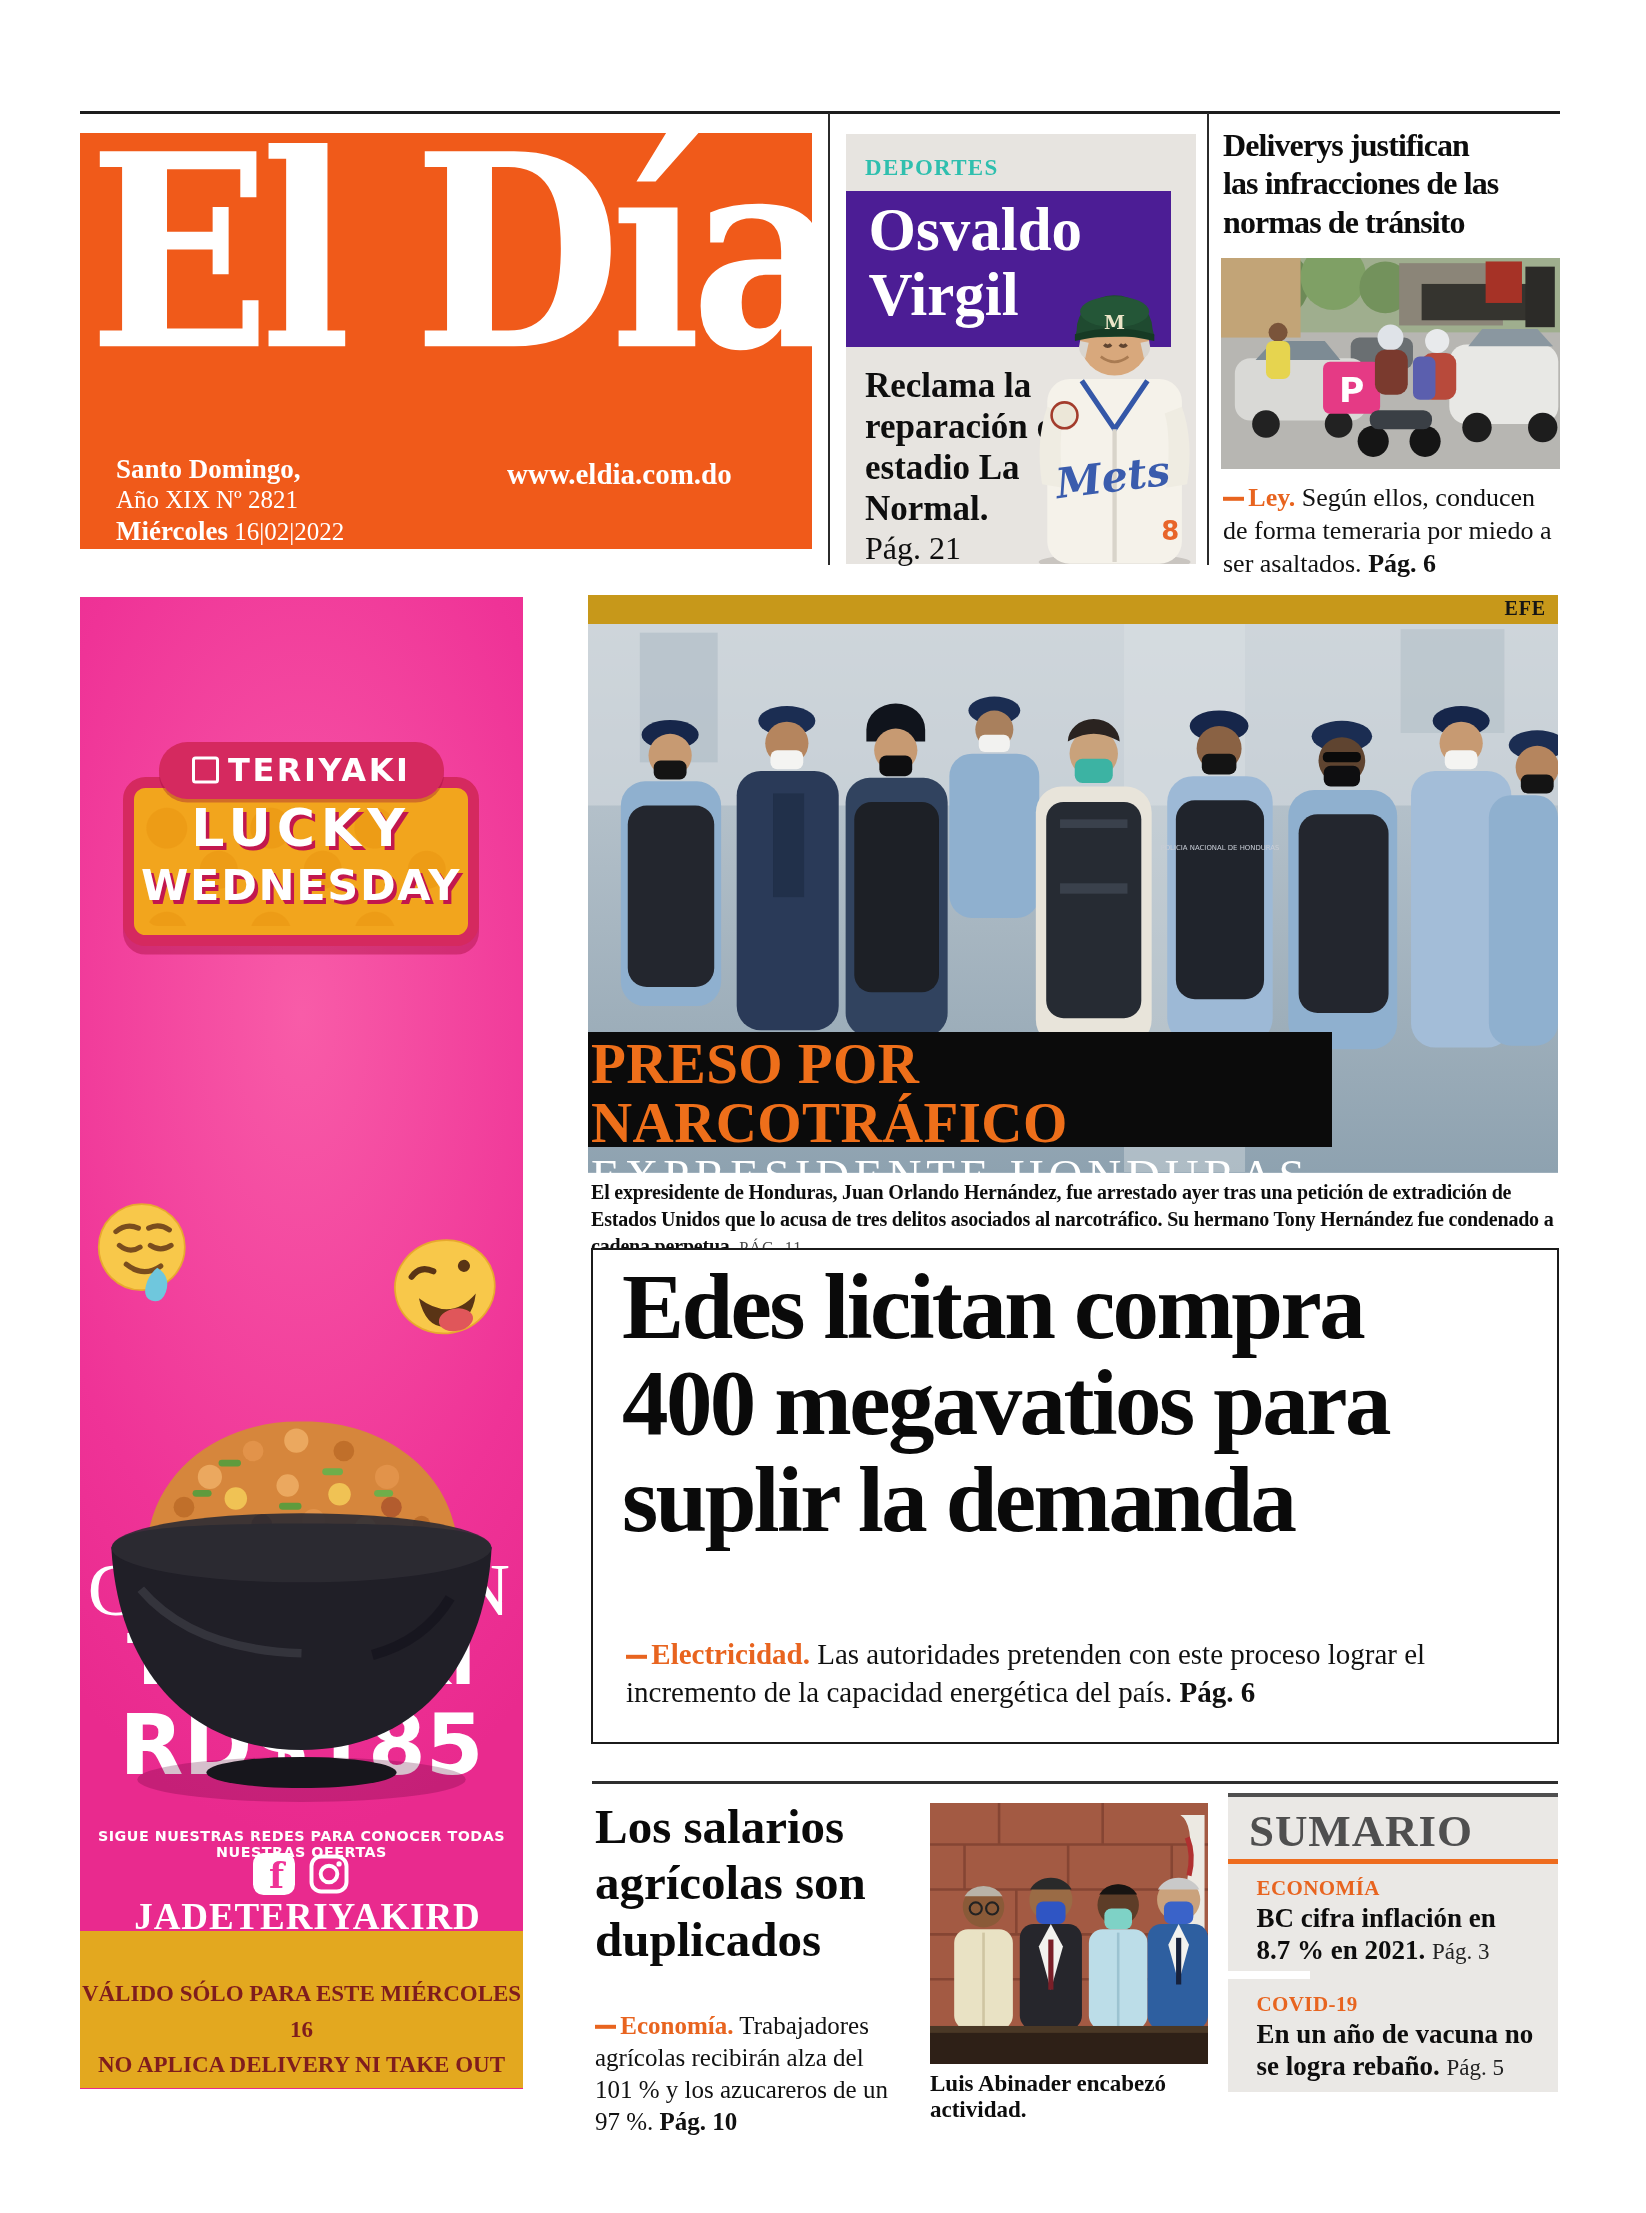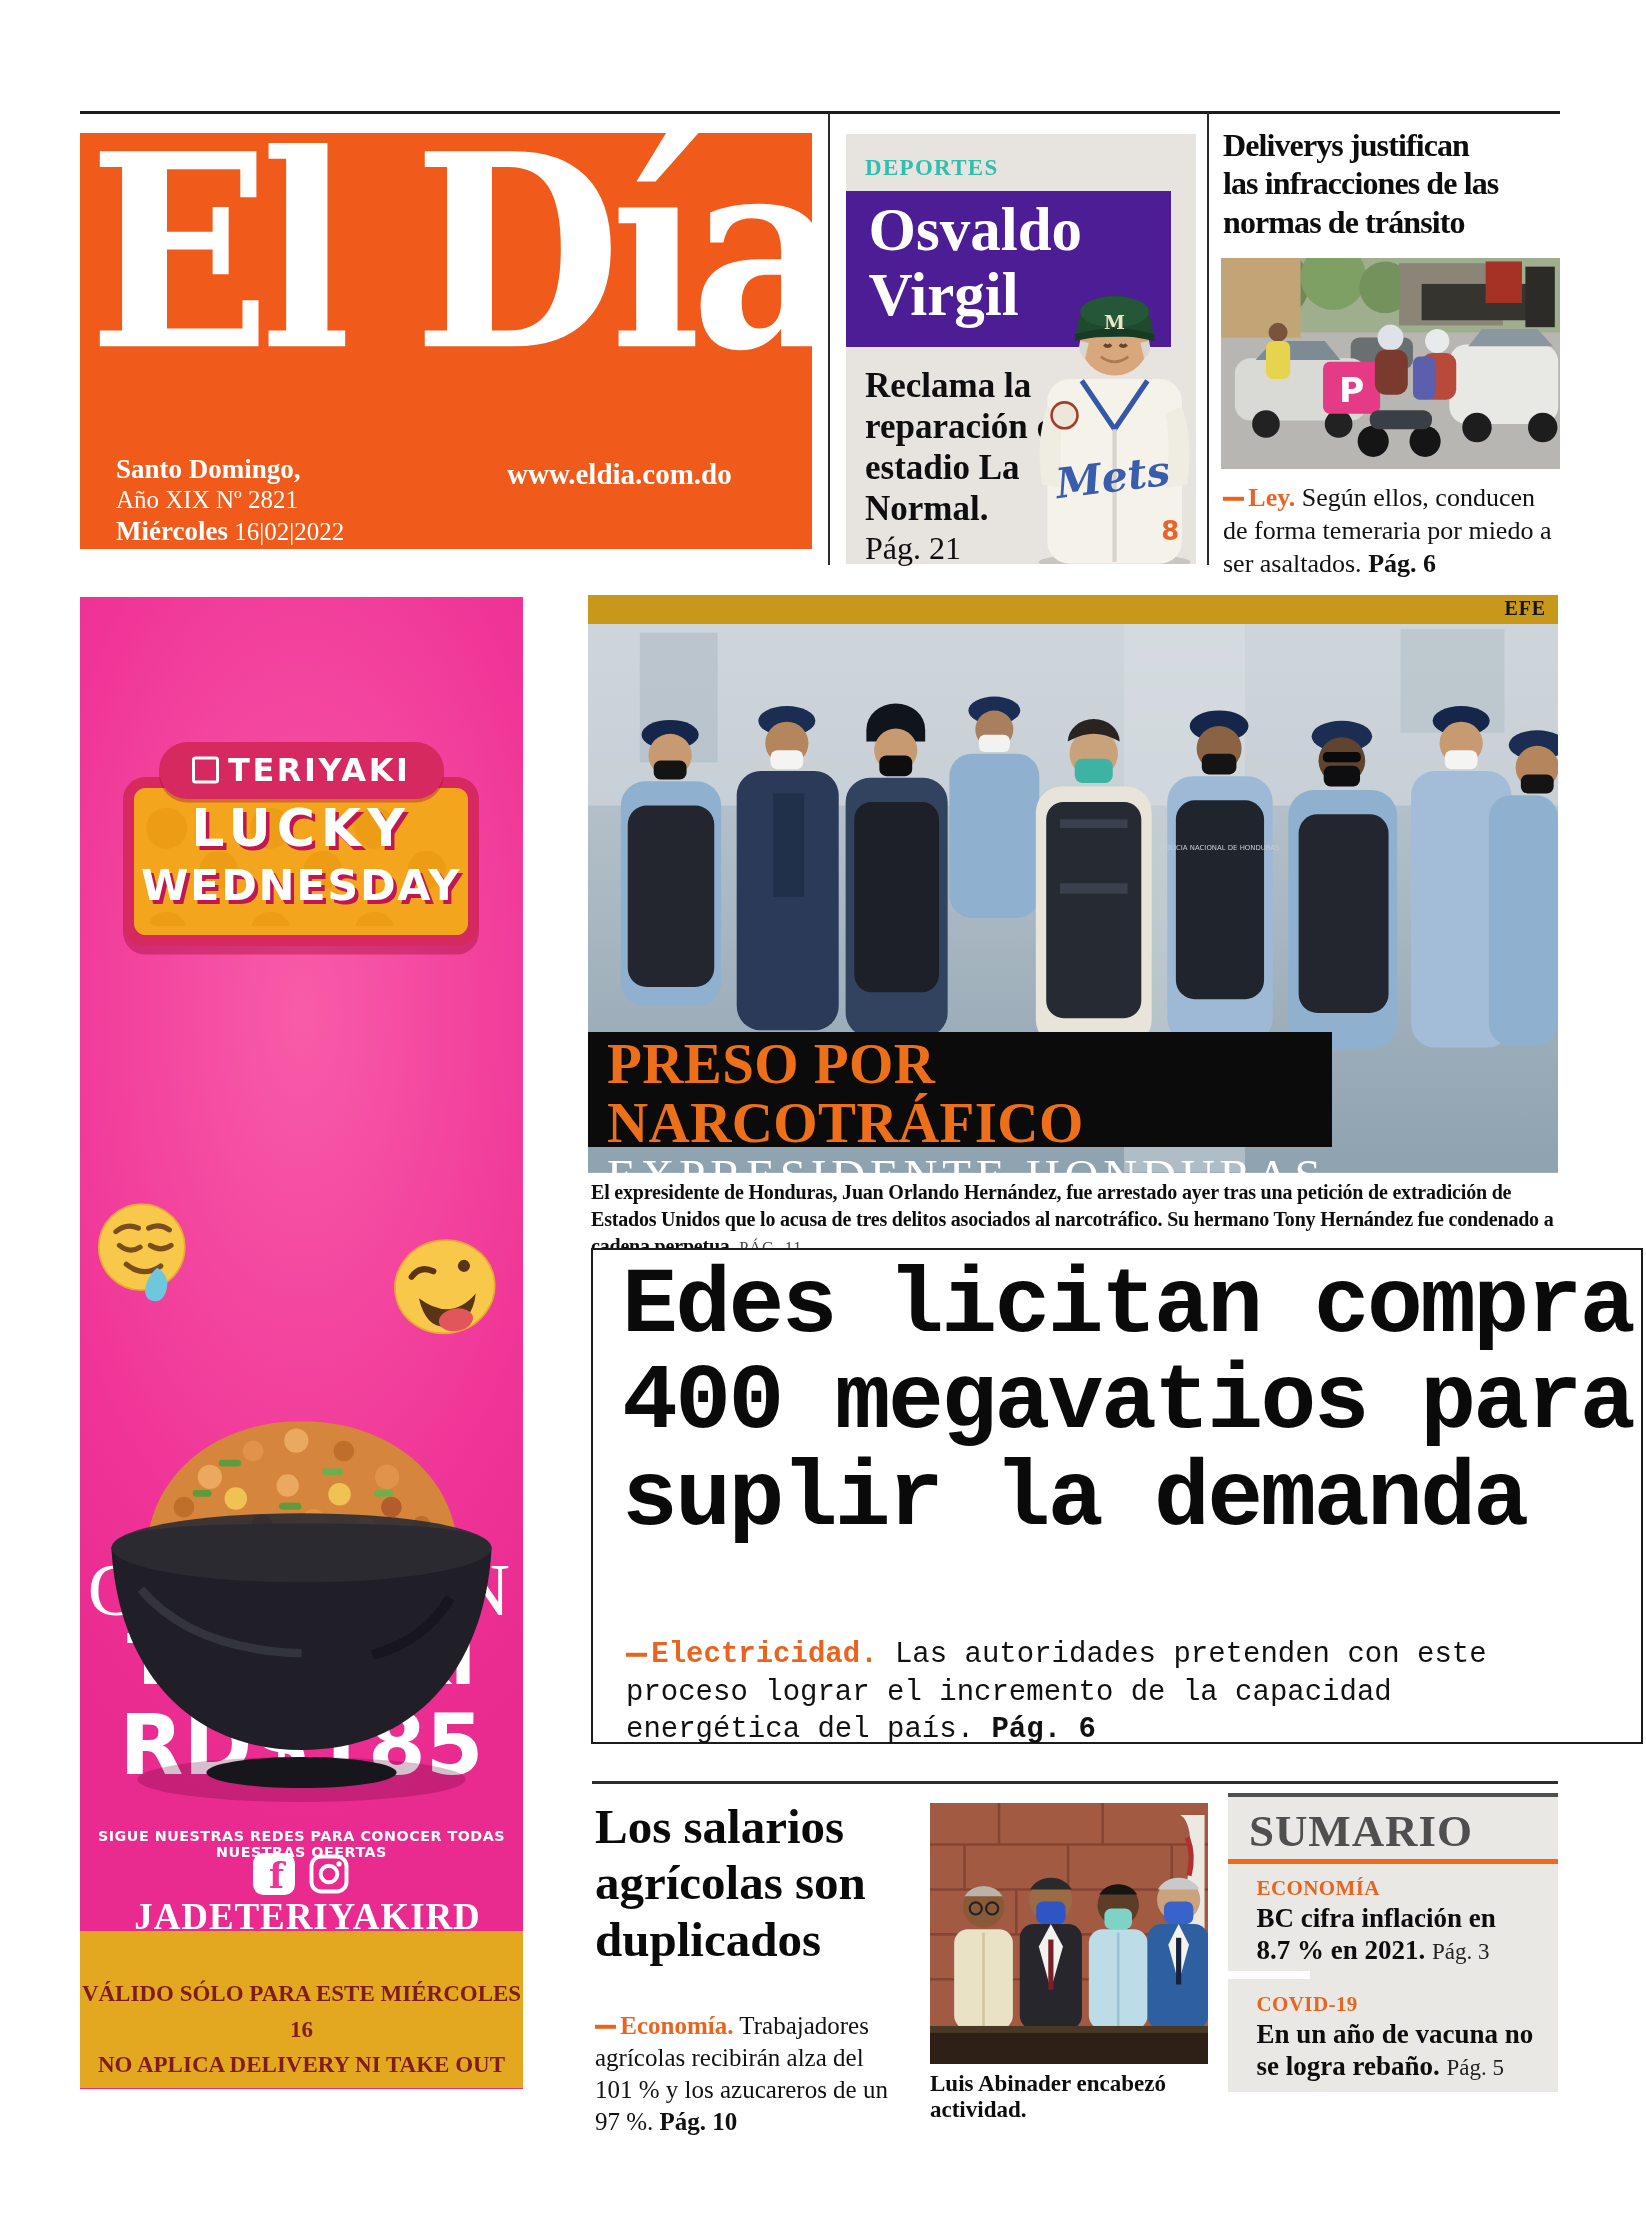--- a/index.html
+++ b/index.html
@@ -37,29 +37,29 @@
   .del-text{left:1223px;top:481px;width:339px;font-size:26px;line-height:1.27;color:#111;}
   .kick{color:#e8641f;font-weight:bold;}
   .kdash{display:inline-block;width:21px;height:4.3px;background:#e8641f;margin-right:4.3px;
          vertical-align:baseline;transform:translateY(-5.2px);}
   .pref{font-weight:bold;}
   
   .mainphoto{left:588px;top:595px;width:970px;height:578px;overflow:hidden;background:#9fb0bc;}
   .goldstrip{position:absolute;left:0;top:0;width:100%;height:29px;background:#c7981a;}
   .efe{position:absolute;right:12px;top:1.7px;color:#151515;font-weight:bold;font-size:20px;letter-spacing:0.9px;}
   .banner{position:absolute;left:0;top:437px;width:744px;height:115px;background:#0b0b0b;
-          padding-left:19px;box-sizing:border-box;}
+          padding-left:3px;box-sizing:border-box;}
   .banner .b1{color:#ee6f1a;font-weight:bold;font-size:57px;line-height:1.04;letter-spacing:0.4px;margin-top:1.7px;}
   .banner .b2{color:#fff;font-size:47px;letter-spacing:4.8px;line-height:1.05;}
   .photocap{left:591px;top:1179px;width:968px;font-weight:bold;font-size:20px;
             line-height:1.35;color:#0d0d0d;letter-spacing:-0.2px;}
   .photocap .pg{font-weight:normal;font-size:16.4px;color:#444;letter-spacing:0.9px;}
   
-  .leadbox{left:591px;top:1248px;width:1052px;height:496px;border:2.6px solid #1b1b1b;
-           box-sizing:border-box;background:#fff;font-family:Liberation Mono, monospace;}
+  .leadbox{left:591px;top:1248px;width:968px;height:496px;border:2.6px solid #1b1b1b;
+           box-sizing:border-box;background:#fff;}
   .leadbox h1{margin:0;position:absolute;left:29px;top:8.6px;font-size:93px;font-weight:bold;
               color:#0a0a0a;line-height:1.04;letter-spacing:-2.6px;}
   .leadsub{position:absolute;left:33px;top:386px;width:882px;font-size:29px;line-height:1.3;color:#111;}
   
   .botrule{left:592px;top:1781px;width:966px;height:2.6px;background:#2e2e2e;}
   .sal-h{left:595px;top:1799px;width:329px;font-size:49px;font-weight:bold;color:#0a0a0a;line-height:1.15;}
   .sal-sub{left:595px;top:2010px;width:308px;font-size:25px;line-height:1.28;color:#111;}
   .abiphoto{left:930px;top:1803px;width:278px;height:261px;}
   .abicap{left:930px;top:2071px;width:294px;font-weight:bold;font-size:23px;color:#0d0d0d;}
   

